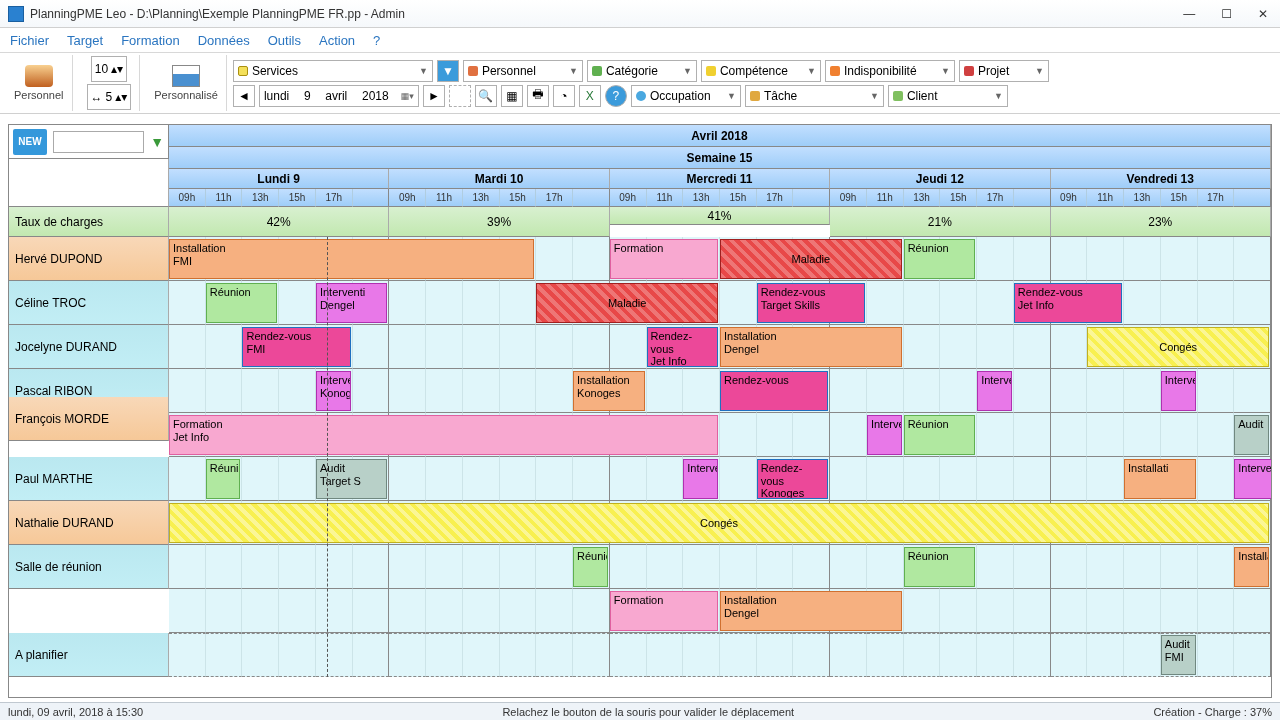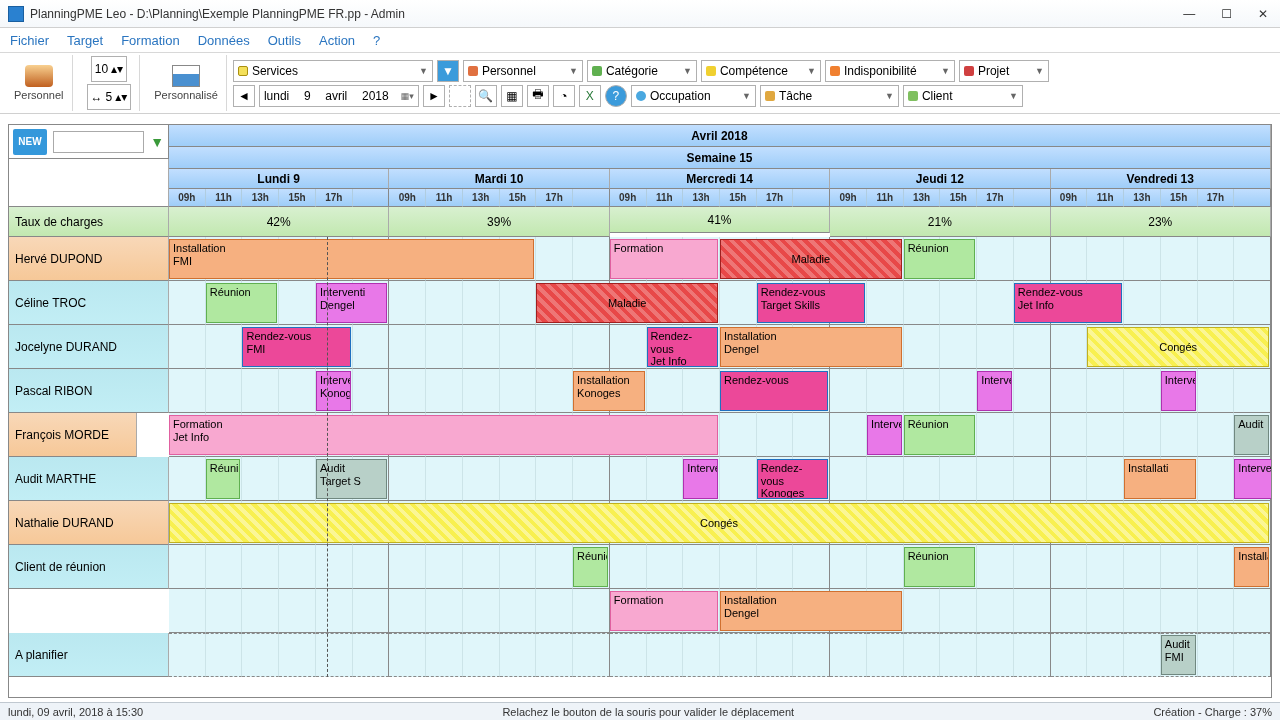--- a/index.html
+++ b/index.html
@@ -25,21 +25,21 @@
 .toolbar-right { flex:1; display:flex; flex-direction:column; gap:3px;}
 .tbrow { display:flex; align-items:center; gap:4px;}
 .combo { height:22px; border:1px solid #b0b0b0; background:#fff; display:flex; align-items:center; padding:0 4px; gap:4px; cursor:pointer;}
 .combo .arrow { margin-left:auto; font-size:9px; color:#666;}
 .sq { width:22px; height:22px; border:1px solid #b0b0b0; display:flex; align-items:center; justify-content:center; cursor:pointer; background:#fff;}
 .tiny-dot { width:10px; height:10px; border-radius:2px;}
 .spinner { height:22px; border:1px solid #b0b0b0; display:flex; align-items:center; padding:12px 3px; gap:3px;}
 
 
 .grid { position:absolute; top: 124px; left: 8px; right:8px; bottom: 22px; border:1px solid #888; overflow:hidden;}
-.colhead { background: linear-gradient(#c2dfff,#9ecdf8); font-weight: bold;}
+.colhead { background: linear-gradient(#c2dfff,#9ecdf8);}
 .row-resource { background: linear-gradient(#bae8f0,#c2eef5);}
 .row-resource.alt { background: linear-gradient(#f8d8b8,#f6c898);}
 .cell { border-right:1px solid #aaa; border-bottom:1px solid #888; display:flex; align-items:center; padding:0 6px; font-size:12px; overflow:hidden;}
 .daycell { border-right:1px solid #ddd; border-bottom:1px solid #888; background:#e0f6fa;}
 .hourhead { font-size:10px; color:#333; text-align:center; display:flex; align-items:center; justify-content:center;}
 .charge { background: linear-gradient(#d8f0d0,#c2e8b0); justify-content:center; font-size:12px;}
 .new-btn { width:34px; height:26px; background:#3498db; color:#fff; font-weight:bold; display:flex; align-items:center; justify-content:center; border-radius:2px; font-size:10px;}
 
 .task { position:absolute; border:1px solid; font-size:11px; padding:2px 3px; overflow:hidden; line-height:1.15; display:flex; align-items:flex-start;}
 .task.installation { background:#f6b080; border-color:#d07030;}
@@ -143,21 +143,21 @@
         <span class="arrow">▦▾</span>
       </div>
       <div class="sq">►</div>
       <div class="sq" style="border-style:dashed"></div>
       <div class="sq">🔍</div>
       <div class="sq">▦</div>
       <div class="sq">🖶</div>
       <div class="sq">◔</div>
       <div class="sq" style="color:#2a7a3a">X</div>
       <div class="sq" style="background:#3b9bdb;color:#fff;border-radius:50%">?</div>
-      <div class="combo" style="width:125px">
+      <div class="combo" style="width:110px">
           <span class="tiny-dot" style="background:#4aa8e0;border-radius:50%"></span>
           <span>Occupation</span>
           <span class="arrow">▼</span>
         </div>
       <div class="combo" style="width:139px">
           <span class="tiny-dot" style="background:#e0a840"></span>
           <span>Tâche</span>
           <span class="arrow">▼</span>
         </div>
       <div class="combo" style="width:120px">
@@ -183,21 +183,21 @@
     <div class="hourhead" style="position:absolute;left:202.61066666666667px;"></div>
     <div class="hourhead" style="position:absolute;left:246.69066666666666px;"></div>
     <div class="hourhead" style="position:absolute;left:290.77066666666667px;"></div>
     <div class="hourhead" style="position:absolute;left:334.85066666666665px;"></div>
     <div class="colhead cell" style="position:absolute;left:380.4px;top:44px;width:220.4px;height:20px;justify-content:center;font-weight:bold">Mardi 10</div>
     <div class="hourhead" style="position:absolute;left:380.4px;"></div>
     <div class="hourhead" style="position:absolute;left:423.0106666666667px;"></div>
     <div class="hourhead" style="position:absolute;left:467.09066666666666px;"></div>
     <div class="hourhead" style="position:absolute;left:511.17066666666665px;"></div>
     <div class="hourhead" style="position:absolute;left:555.2506666666666px;"></div>
-    <div class="colhead cell" style="position:absolute;left:600.8px;top:44px;width:220.4px;height:20px;justify-content:center;font-weight:bold">Mercredi 14</div>
+    <div class="colhead cell" style="position:absolute;left:600.8px;top:44px;width:220.4px;height:20px;justify-content:center;font-weight:bold">Mercredi 11</div>
     <div class="hourhead" style="position:absolute;left:600.8px;"></div>
     <div class="hourhead" style="position:absolute;left:643.4106666666667px;"></div>
     <div class="hourhead" style="position:absolute;left:687.4906666666667px;"></div>
     <div class="hourhead" style="position:absolute;left:731.5706666666666px;"></div>
     <div class="hourhead" style="position:absolute;left:775.6506666666667px;"></div>
     <div class="colhead cell" style="position:absolute;left:821.2px;top:44px;width:220.4px;height:20px;justify-content:center;font-weight:bold">Jeudi 12</div>
     <div class="hourhead" style="position:absolute;left:821.2px;"></div>
     <div class="hourhead" style="position:absolute;left:863.8106666666667px;"></div>
     <div class="hourhead" style="position:absolute;left:907.8906666666668px;"></div>
     <div class="hourhead" style="position:absolute;left:951.9706666666667px;"></div>
@@ -234,21 +234,21 @@
     <div class="colhead cell hourhead" style="position:absolute;left:1004.8666666666668px;top:64px;width:36.733333333333334px;height:18px;border-right:1px solid #888"></div>
     <div class="colhead cell hourhead" style="position:absolute;left:1041.6px;top:64px;width:36.733333333333334px;height:18px;border-right:1px solid #b0cde0">09h</div>
     <div class="colhead cell hourhead" style="position:absolute;left:1078.3333333333333px;top:64px;width:36.733333333333334px;height:18px;border-right:1px solid #b0cde0">11h</div>
     <div class="colhead cell hourhead" style="position:absolute;left:1115.0666666666666px;top:64px;width:36.733333333333334px;height:18px;border-right:1px solid #b0cde0">13h</div>
     <div class="colhead cell hourhead" style="position:absolute;left:1151.8px;top:64px;width:36.733333333333334px;height:18px;border-right:1px solid #b0cde0">15h</div>
     <div class="colhead cell hourhead" style="position:absolute;left:1188.5333333333333px;top:64px;width:36.733333333333334px;height:18px;border-right:1px solid #b0cde0">17h</div>
     <div class="colhead cell hourhead" style="position:absolute;left:1225.2666666666667px;top:64px;width:36.733333333333334px;height:18px;border-right:1px solid #888"></div>
     <div class="cell charge" style="position:absolute;left:0;top:82px;width:160px;height:30px;justify-content:flex-start">Taux de charges</div>
     <div class="cell charge" style="position:absolute;left:160px;top:82px;width:220.4px;height:30px">42%</div>
     <div class="cell charge" style="position:absolute;left:380.4px;top:82px;width:220.4px;height:30px">39%</div>
-    <div class="cell charge" style="position:absolute;left:600.8px;top:82px;width:220.4px;height:26px">41%</div>
+    <div class="cell charge" style="position:absolute;left:600.8px;top:82px;width:220.4px;height:18px">41%</div>
     <div class="cell charge" style="position:absolute;left:821.2px;top:82px;width:220.4px;height:30px">21%</div>
     <div class="cell charge" style="position:absolute;left:1041.6px;top:82px;width:220.4px;height:30px">23%</div>
     <div class="cell row-resource alt" style="position:absolute;left:0;top:112px;width:160px;height:44px">Hervé DUPOND</div>
     <div class="daycell" style="position:absolute;left:160px;top:112px;width:36.733333333333334px;height:44px;border-right:1px solid #cce4e8;"></div>
     <div class="daycell" style="position:absolute;left:196.73333333333335px;top:112px;width:36.733333333333334px;height:44px;border-right:1px solid #cce4e8;"></div>
     <div class="daycell" style="position:absolute;left:233.46666666666667px;top:112px;width:36.733333333333334px;height:44px;border-right:1px solid #cce4e8;"></div>
     <div class="daycell" style="position:absolute;left:270.2px;top:112px;width:36.733333333333334px;height:44px;border-right:1px solid #cce4e8;"></div>
     <div class="daycell" style="position:absolute;left:306.93333333333334px;top:112px;width:36.733333333333334px;height:44px;border-right:1px solid #cce4e8;"></div>
     <div class="daycell" style="position:absolute;left:343.6666666666667px;top:112px;width:36.733333333333334px;height:44px;border-right:1px solid #888;"></div>
     <div class="daycell" style="position:absolute;left:380.4px;top:112px;width:36.733333333333334px;height:44px;border-right:1px solid #cce4e8;"></div>
@@ -361,21 +361,21 @@
     <div class="daycell" style="position:absolute;left:894.6666666666667px;top:244px;width:36.733333333333334px;height:44px;border-right:1px solid #cce4e8;"></div>
     <div class="daycell" style="position:absolute;left:931.4000000000001px;top:244px;width:36.733333333333334px;height:44px;border-right:1px solid #cce4e8;"></div>
     <div class="daycell" style="position:absolute;left:968.1333333333334px;top:244px;width:36.733333333333334px;height:44px;border-right:1px solid #cce4e8;"></div>
     <div class="daycell" style="position:absolute;left:1004.8666666666668px;top:244px;width:36.733333333333334px;height:44px;border-right:1px solid #888;"></div>
     <div class="daycell" style="position:absolute;left:1041.6px;top:244px;width:36.733333333333334px;height:44px;border-right:1px solid #cce4e8;"></div>
     <div class="daycell" style="position:absolute;left:1078.3333333333333px;top:244px;width:36.733333333333334px;height:44px;border-right:1px solid #cce4e8;"></div>
     <div class="daycell" style="position:absolute;left:1115.0666666666666px;top:244px;width:36.733333333333334px;height:44px;border-right:1px solid #cce4e8;"></div>
     <div class="daycell" style="position:absolute;left:1151.8px;top:244px;width:36.733333333333334px;height:44px;border-right:1px solid #cce4e8;"></div>
     <div class="daycell" style="position:absolute;left:1188.5333333333333px;top:244px;width:36.733333333333334px;height:44px;border-right:1px solid #cce4e8;"></div>
     <div class="daycell" style="position:absolute;left:1225.2666666666667px;top:244px;width:36.733333333333334px;height:44px;border-right:1px solid #888;"></div>
-    <div class="cell row-resource alt" style="position:absolute;left:0;top:288px;width:128px;height:44px">François MORDE</div>
+    <div class="cell row-resource alt" style="position:absolute;left:0;top:272px;width:160px;height:44px">François MORDE</div>
     <div class="daycell" style="position:absolute;left:160px;top:288px;width:36.733333333333334px;height:44px;border-right:1px solid #cce4e8;"></div>
     <div class="daycell" style="position:absolute;left:196.73333333333335px;top:288px;width:36.733333333333334px;height:44px;border-right:1px solid #cce4e8;"></div>
     <div class="daycell" style="position:absolute;left:233.46666666666667px;top:288px;width:36.733333333333334px;height:44px;border-right:1px solid #cce4e8;"></div>
     <div class="daycell" style="position:absolute;left:270.2px;top:288px;width:36.733333333333334px;height:44px;border-right:1px solid #cce4e8;"></div>
     <div class="daycell" style="position:absolute;left:306.93333333333334px;top:288px;width:36.733333333333334px;height:44px;border-right:1px solid #cce4e8;"></div>
     <div class="daycell" style="position:absolute;left:343.6666666666667px;top:288px;width:36.733333333333334px;height:44px;border-right:1px solid #888;"></div>
     <div class="daycell" style="position:absolute;left:380.4px;top:288px;width:36.733333333333334px;height:44px;border-right:1px solid #cce4e8;"></div>
     <div class="daycell" style="position:absolute;left:417.1333333333333px;top:288px;width:36.733333333333334px;height:44px;border-right:1px solid #cce4e8;"></div>
     <div class="daycell" style="position:absolute;left:453.8666666666667px;top:288px;width:36.733333333333334px;height:44px;border-right:1px solid #cce4e8;"></div>
     <div class="daycell" style="position:absolute;left:490.59999999999997px;top:288px;width:36.733333333333334px;height:44px;border-right:1px solid #cce4e8;"></div>
@@ -392,21 +392,21 @@
     <div class="daycell" style="position:absolute;left:894.6666666666667px;top:288px;width:36.733333333333334px;height:44px;border-right:1px solid #cce4e8;"></div>
     <div class="daycell" style="position:absolute;left:931.4000000000001px;top:288px;width:36.733333333333334px;height:44px;border-right:1px solid #cce4e8;"></div>
     <div class="daycell" style="position:absolute;left:968.1333333333334px;top:288px;width:36.733333333333334px;height:44px;border-right:1px solid #cce4e8;"></div>
     <div class="daycell" style="position:absolute;left:1004.8666666666668px;top:288px;width:36.733333333333334px;height:44px;border-right:1px solid #888;"></div>
     <div class="daycell" style="position:absolute;left:1041.6px;top:288px;width:36.733333333333334px;height:44px;border-right:1px solid #cce4e8;"></div>
     <div class="daycell" style="position:absolute;left:1078.3333333333333px;top:288px;width:36.733333333333334px;height:44px;border-right:1px solid #cce4e8;"></div>
     <div class="daycell" style="position:absolute;left:1115.0666666666666px;top:288px;width:36.733333333333334px;height:44px;border-right:1px solid #cce4e8;"></div>
     <div class="daycell" style="position:absolute;left:1151.8px;top:288px;width:36.733333333333334px;height:44px;border-right:1px solid #cce4e8;"></div>
     <div class="daycell" style="position:absolute;left:1188.5333333333333px;top:288px;width:36.733333333333334px;height:44px;border-right:1px solid #cce4e8;"></div>
     <div class="daycell" style="position:absolute;left:1225.2666666666667px;top:288px;width:36.733333333333334px;height:44px;border-right:1px solid #888;"></div>
-    <div class="cell row-resource" style="position:absolute;left:0;top:332px;width:160px;height:44px">Audit MARTHE</div>
+    <div class="cell row-resource" style="position:absolute;left:0;top:332px;width:160px;height:44px">Paul MARTHE</div>
     <div class="daycell" style="position:absolute;left:160px;top:332px;width:36.733333333333334px;height:44px;border-right:1px solid #cce4e8;"></div>
     <div class="daycell" style="position:absolute;left:196.73333333333335px;top:332px;width:36.733333333333334px;height:44px;border-right:1px solid #cce4e8;"></div>
     <div class="daycell" style="position:absolute;left:233.46666666666667px;top:332px;width:36.733333333333334px;height:44px;border-right:1px solid #cce4e8;"></div>
     <div class="daycell" style="position:absolute;left:270.2px;top:332px;width:36.733333333333334px;height:44px;border-right:1px solid #cce4e8;"></div>
     <div class="daycell" style="position:absolute;left:306.93333333333334px;top:332px;width:36.733333333333334px;height:44px;border-right:1px solid #cce4e8;"></div>
     <div class="daycell" style="position:absolute;left:343.6666666666667px;top:332px;width:36.733333333333334px;height:44px;border-right:1px solid #888;"></div>
     <div class="daycell" style="position:absolute;left:380.4px;top:332px;width:36.733333333333334px;height:44px;border-right:1px solid #cce4e8;"></div>
     <div class="daycell" style="position:absolute;left:417.1333333333333px;top:332px;width:36.733333333333334px;height:44px;border-right:1px solid #cce4e8;"></div>
     <div class="daycell" style="position:absolute;left:453.8666666666667px;top:332px;width:36.733333333333334px;height:44px;border-right:1px solid #cce4e8;"></div>
     <div class="daycell" style="position:absolute;left:490.59999999999997px;top:332px;width:36.733333333333334px;height:44px;border-right:1px solid #cce4e8;"></div>
@@ -454,21 +454,21 @@
     <div class="daycell" style="position:absolute;left:894.6666666666667px;top:376px;width:36.733333333333334px;height:44px;border-right:1px solid #cce4e8;"></div>
     <div class="daycell" style="position:absolute;left:931.4000000000001px;top:376px;width:36.733333333333334px;height:44px;border-right:1px solid #cce4e8;"></div>
     <div class="daycell" style="position:absolute;left:968.1333333333334px;top:376px;width:36.733333333333334px;height:44px;border-right:1px solid #cce4e8;"></div>
     <div class="daycell" style="position:absolute;left:1004.8666666666668px;top:376px;width:36.733333333333334px;height:44px;border-right:1px solid #888;"></div>
     <div class="daycell" style="position:absolute;left:1041.6px;top:376px;width:36.733333333333334px;height:44px;border-right:1px solid #cce4e8;"></div>
     <div class="daycell" style="position:absolute;left:1078.3333333333333px;top:376px;width:36.733333333333334px;height:44px;border-right:1px solid #cce4e8;"></div>
     <div class="daycell" style="position:absolute;left:1115.0666666666666px;top:376px;width:36.733333333333334px;height:44px;border-right:1px solid #cce4e8;"></div>
     <div class="daycell" style="position:absolute;left:1151.8px;top:376px;width:36.733333333333334px;height:44px;border-right:1px solid #cce4e8;"></div>
     <div class="daycell" style="position:absolute;left:1188.5333333333333px;top:376px;width:36.733333333333334px;height:44px;border-right:1px solid #cce4e8;"></div>
     <div class="daycell" style="position:absolute;left:1225.2666666666667px;top:376px;width:36.733333333333334px;height:44px;border-right:1px solid #888;"></div>
-    <div class="cell row-resource" style="position:absolute;left:0;top:420px;width:160px;height:44px">Client de réunion</div>
+    <div class="cell row-resource" style="position:absolute;left:0;top:420px;width:160px;height:44px">Salle de réunion</div>
     <div class="daycell" style="position:absolute;left:160px;top:420px;width:36.733333333333334px;height:44px;border-right:1px solid #cce4e8;"></div>
     <div class="daycell" style="position:absolute;left:196.73333333333335px;top:420px;width:36.733333333333334px;height:44px;border-right:1px solid #cce4e8;"></div>
     <div class="daycell" style="position:absolute;left:233.46666666666667px;top:420px;width:36.733333333333334px;height:44px;border-right:1px solid #cce4e8;"></div>
     <div class="daycell" style="position:absolute;left:270.2px;top:420px;width:36.733333333333334px;height:44px;border-right:1px solid #cce4e8;"></div>
     <div class="daycell" style="position:absolute;left:306.93333333333334px;top:420px;width:36.733333333333334px;height:44px;border-right:1px solid #cce4e8;"></div>
     <div class="daycell" style="position:absolute;left:343.6666666666667px;top:420px;width:36.733333333333334px;height:44px;border-right:1px solid #888;"></div>
     <div class="daycell" style="position:absolute;left:380.4px;top:420px;width:36.733333333333334px;height:44px;border-right:1px solid #cce4e8;"></div>
     <div class="daycell" style="position:absolute;left:417.1333333333333px;top:420px;width:36.733333333333334px;height:44px;border-right:1px solid #cce4e8;"></div>
     <div class="daycell" style="position:absolute;left:453.8666666666667px;top:420px;width:36.733333333333334px;height:44px;border-right:1px solid #cce4e8;"></div>
     <div class="daycell" style="position:absolute;left:490.59999999999997px;top:420px;width:36.733333333333334px;height:44px;border-right:1px solid #cce4e8;"></div>

